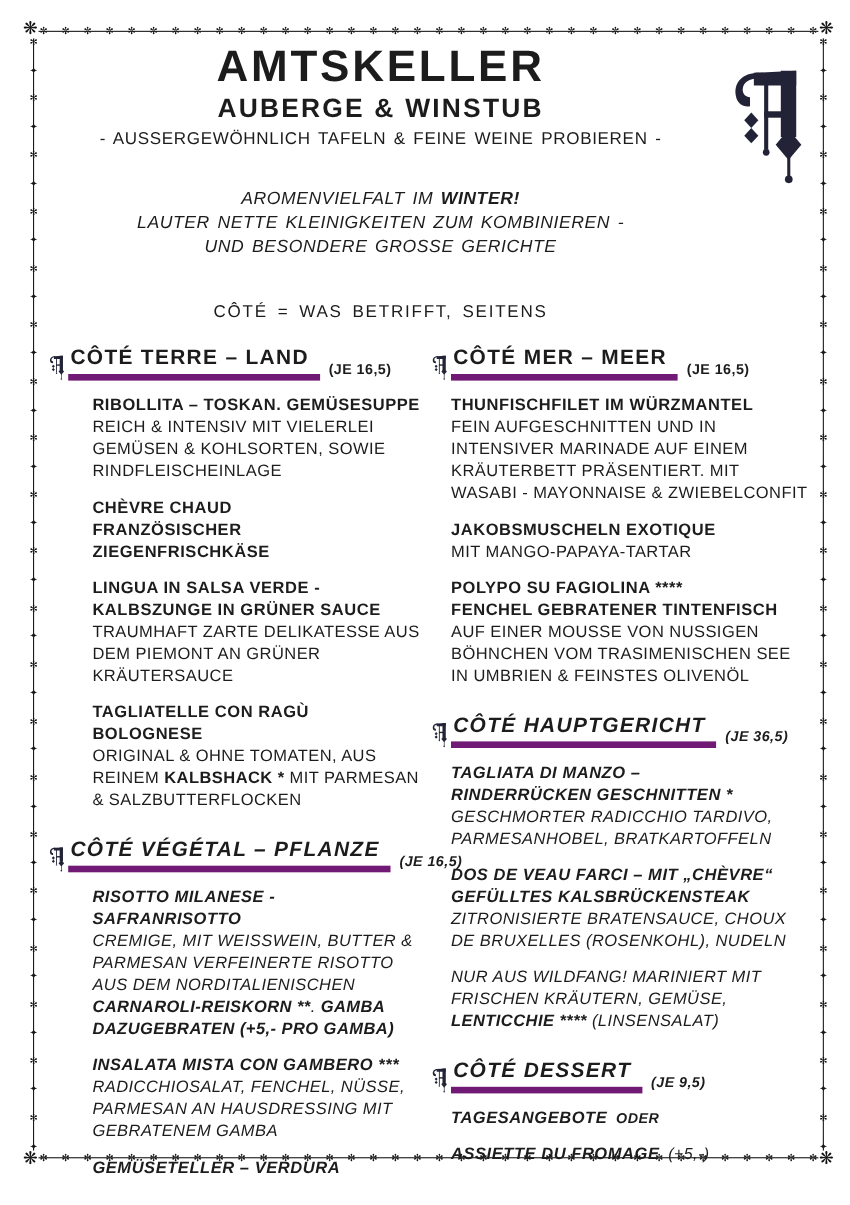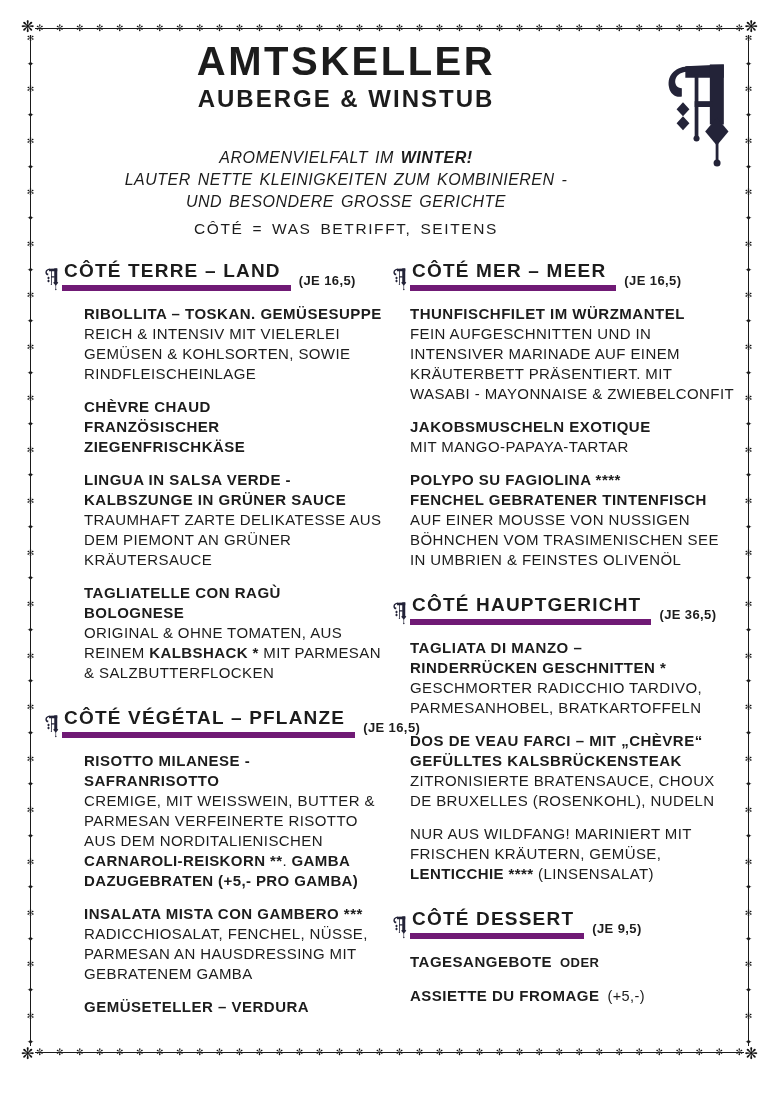--- a/index.html
+++ b/index.html
@@ -33,32 +33,32 @@
 
   
   .content{position:absolute;left:44px;top:40px;width:692px;}
 
   .hdr{width:604px;text-align:center;}
   .title{font-size:40px;font-weight:700;letter-spacing:2.5px;line-height:1.08;}
   .subtitle{font-size:24px;font-weight:700;letter-spacing:2px;margin-top:2px;}
   .tagline{font-size:15.5px;letter-spacing:.6px;margin-top:5px;word-spacing:2px;}
   .intro{margin-top:34px;font-style:italic;font-size:16px;line-height:22px;letter-spacing:.5px;word-spacing:2px;}
   .intro .em{font-weight:700;}
-  .cote-note{margin-top:7px;font-size:15.5px;letter-spacing:1.6px;word-spacing:3px;}
+  .cote-note{margin-top:39px;font-size:15.5px;letter-spacing:1.6px;word-spacing:3px;}
 
   .logo{position:absolute;top:10px;right:4px;width:70px;height:128px;display:block;}
   .logo svg{width:100%;height:100%;}
 
   
   .columns{display:flex;margin-top:22px;align-items:flex-start;}
   .col-left{width:348px;flex:none;}
   .col-right{width:344px;flex:none;margin-left:0;}
 
   .section{margin-top:0;}
-  .section + .section{margin-top:24px;}
+  .section + .section{margin-top:24px;font-style:italic;}
   .sec-head{display:flex;align-items:flex-end;}
   .sec-icon{width:15px;height:30px;flex:none;margin-right:3px;margin-bottom:-3px;}
   .sec-icon svg{width:100%;height:100%;}
   .sec-title{font-size:19px;font-weight:700;letter-spacing:1.2px;border-bottom:6px solid #701a75;padding:0 10px 3px 2px;white-space:nowrap;}
   .sec-price{font-size:13px;font-weight:700;margin-left:8px;letter-spacing:.4px;padding-bottom:3px;white-space:nowrap;}
 
   .items{margin-top:13px;margin-left:40px;}
   .col-right .items{margin-left:18px;}
   .item{margin-bottom:13px;max-width:300px;}
   .col-right .item{max-width:326px;}
@@ -253,20 +253,21 @@
       <circle cx="29.6" cy="69" r="2.6"></circle>
       <rect x="28" y="37" width="15" height="5"></rect>
       <polygon points="18,38 23.5,44 18,50 12.5,44"></polygon>
       <polygon points="18,50 23.5,56 18,62 12.5,56"></polygon>
     </g>
   </svg></span>
 
   <div class="hdr">
     <div class="title">AMTSKELLER</div>
     <div class="subtitle">AUBERGE &amp; WINSTUB</div>
+    <div class="tagline">- AUSSERGEWÖHNLICH TAFELN &amp; FEINE WEINE PROBIEREN -</div>
 
     <div class="intro">
       <div><span>AROMENVIELFALT IM </span><span class="em">WINTER!</span></div>
       <div>LAUTER NETTE KLEINIGKEITEN ZUM KOMBINIEREN -</div>
       <div>UND BESONDERE GROSSE GERICHTE</div>
     </div>
 
     <div class="cote-note">CÔTÉ = WAS BETRIFFT, SEITENS</div>
   </div>
 

